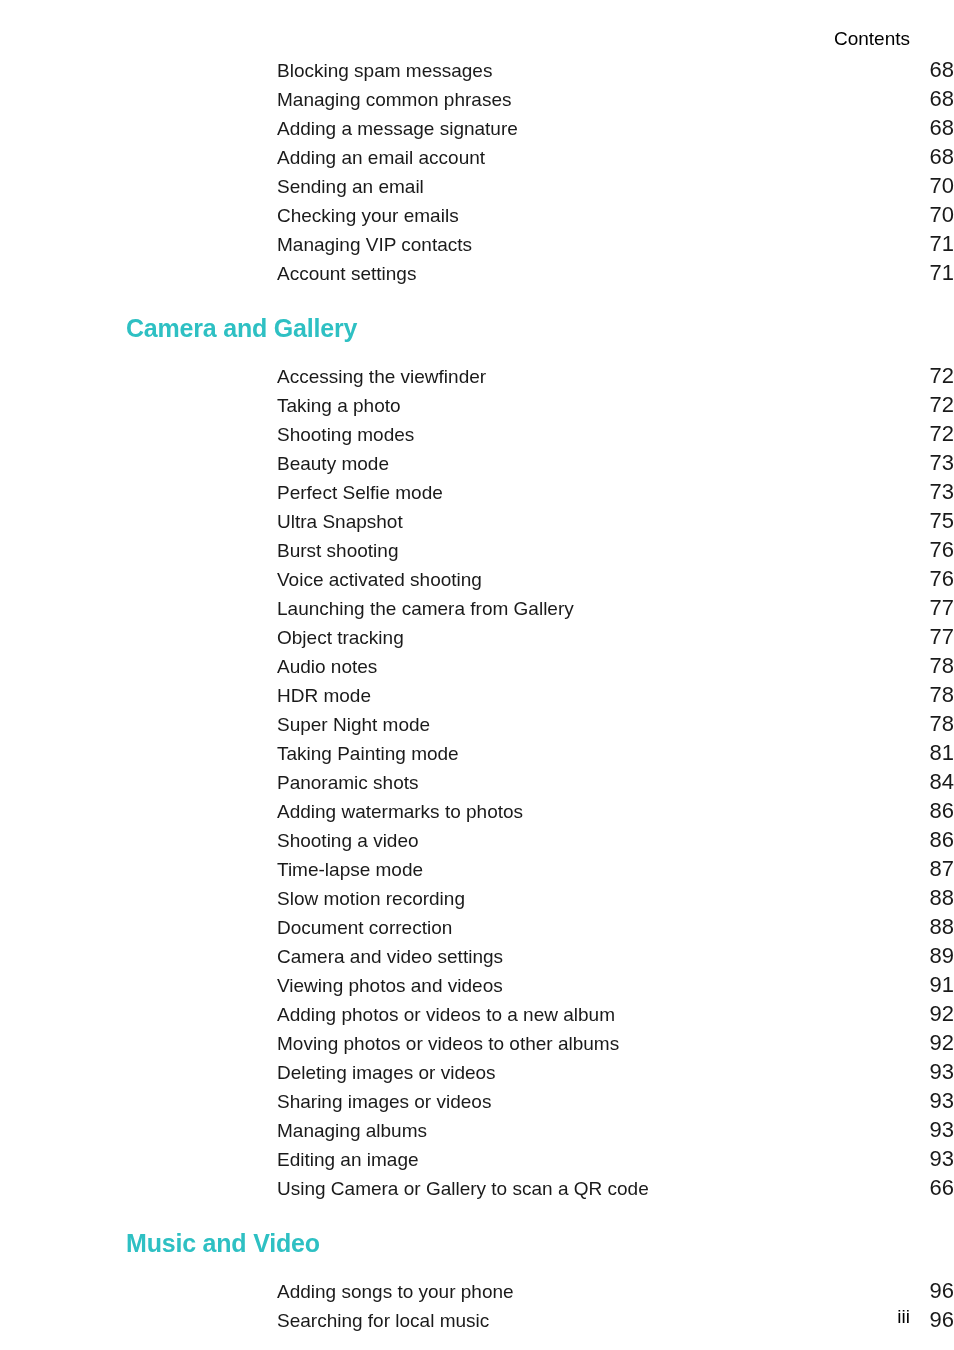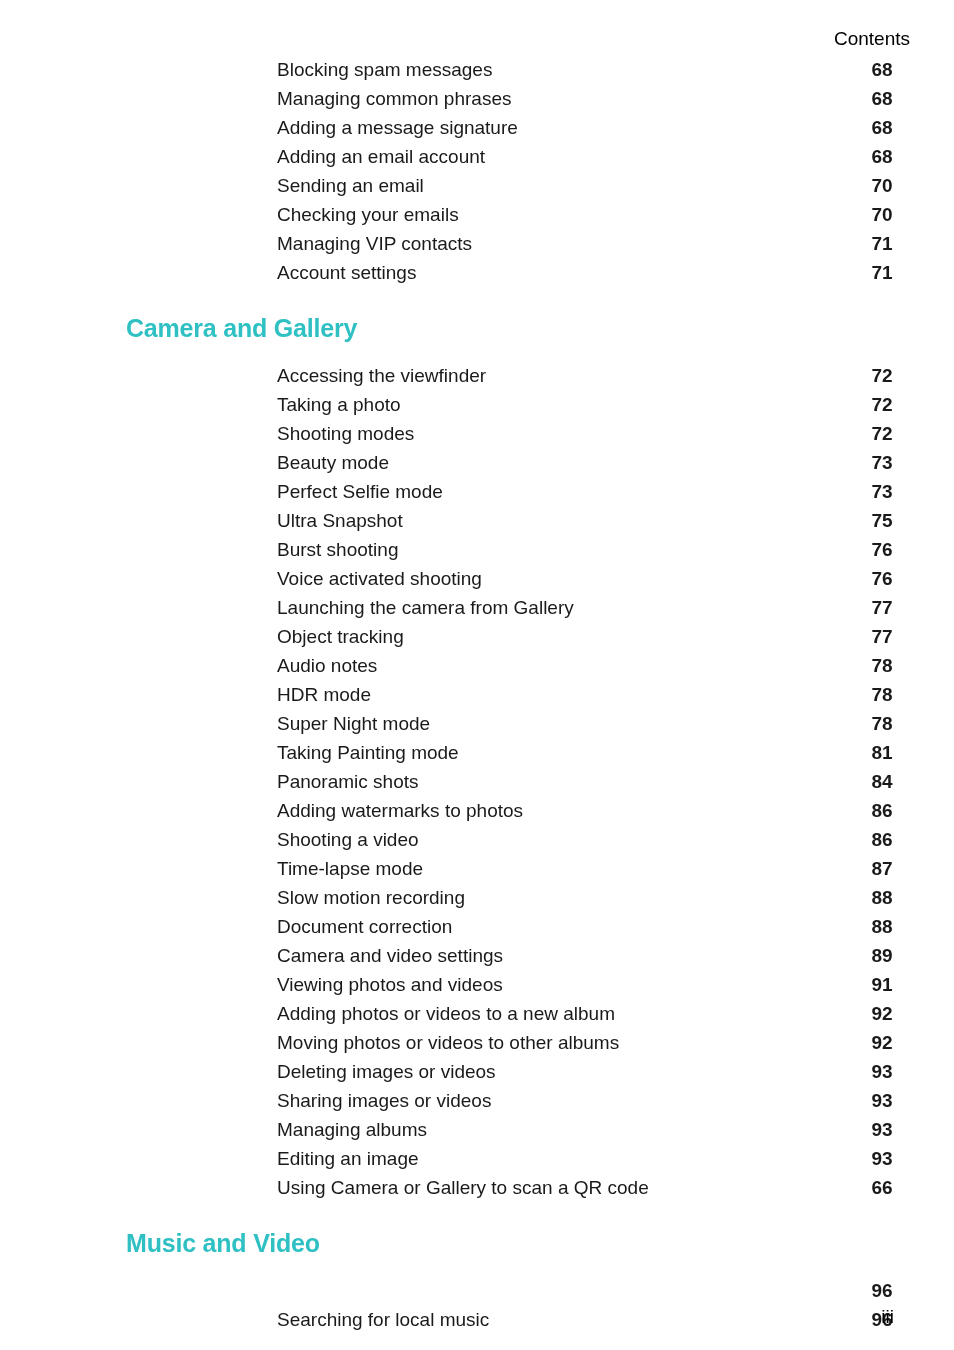--- a/index.html
+++ b/index.html
@@ -58,48 +58,46 @@
   .heading-block {
     padding-top: 18px;
     padding-bottom: 10px;
   }
 
   
   .toc-entry {
     display: flex;
     align-items: baseline;
     margin-left: 277px;
-    margin-right: 59px;
     height: 29px;
   }
   .entry-title {
     font-size: 19px;
     line-height: 29px;
     color: #1a1a1a;
     white-space: nowrap;
     flex: 0 0 auto;
   }
   .entry-filler {
     flex: 1 1 auto;
   }
   .entry-page {
-    font-size: 19px;
+    font-size: 22px;
     line-height: 29px;
     color: #1a1a1a;
     flex: 0 0 auto;
-    text-align: center;
+    text-align: right;
     min-width: 26px;
-    font-weight: bold;
   }
 
   
   .folio {
     position: absolute;
     bottom: 22px;
-    right: 60px;
+    right: 44px;
     font-size: 19px;
     line-height: 22px;
     color: #000000;
   }
 </style>
 </head>
 <body>
 
 <div class="page">
 
@@ -291,20 +289,21 @@
       </div>
       <div class="toc-entry">
         <span class="entry-title">Using Camera or Gallery to scan a QR code</span>
         <span class="entry-filler"></span>
         <span class="entry-page">66</span>
       </div>
       <div class="heading-block">
         <div class="toc-heading">Music and Video</div>
       </div>
       <div class="toc-entry">
+        <span class="entry-title">Adding songs to your phone</span>
         <span class="entry-filler"></span>
         <span class="entry-page">96</span>
       </div>
       <div class="toc-entry">
         <span class="entry-title">Searching for local music</span>
         <span class="entry-filler"></span>
         <span class="entry-page">96</span>
       </div>
     </div>
 

